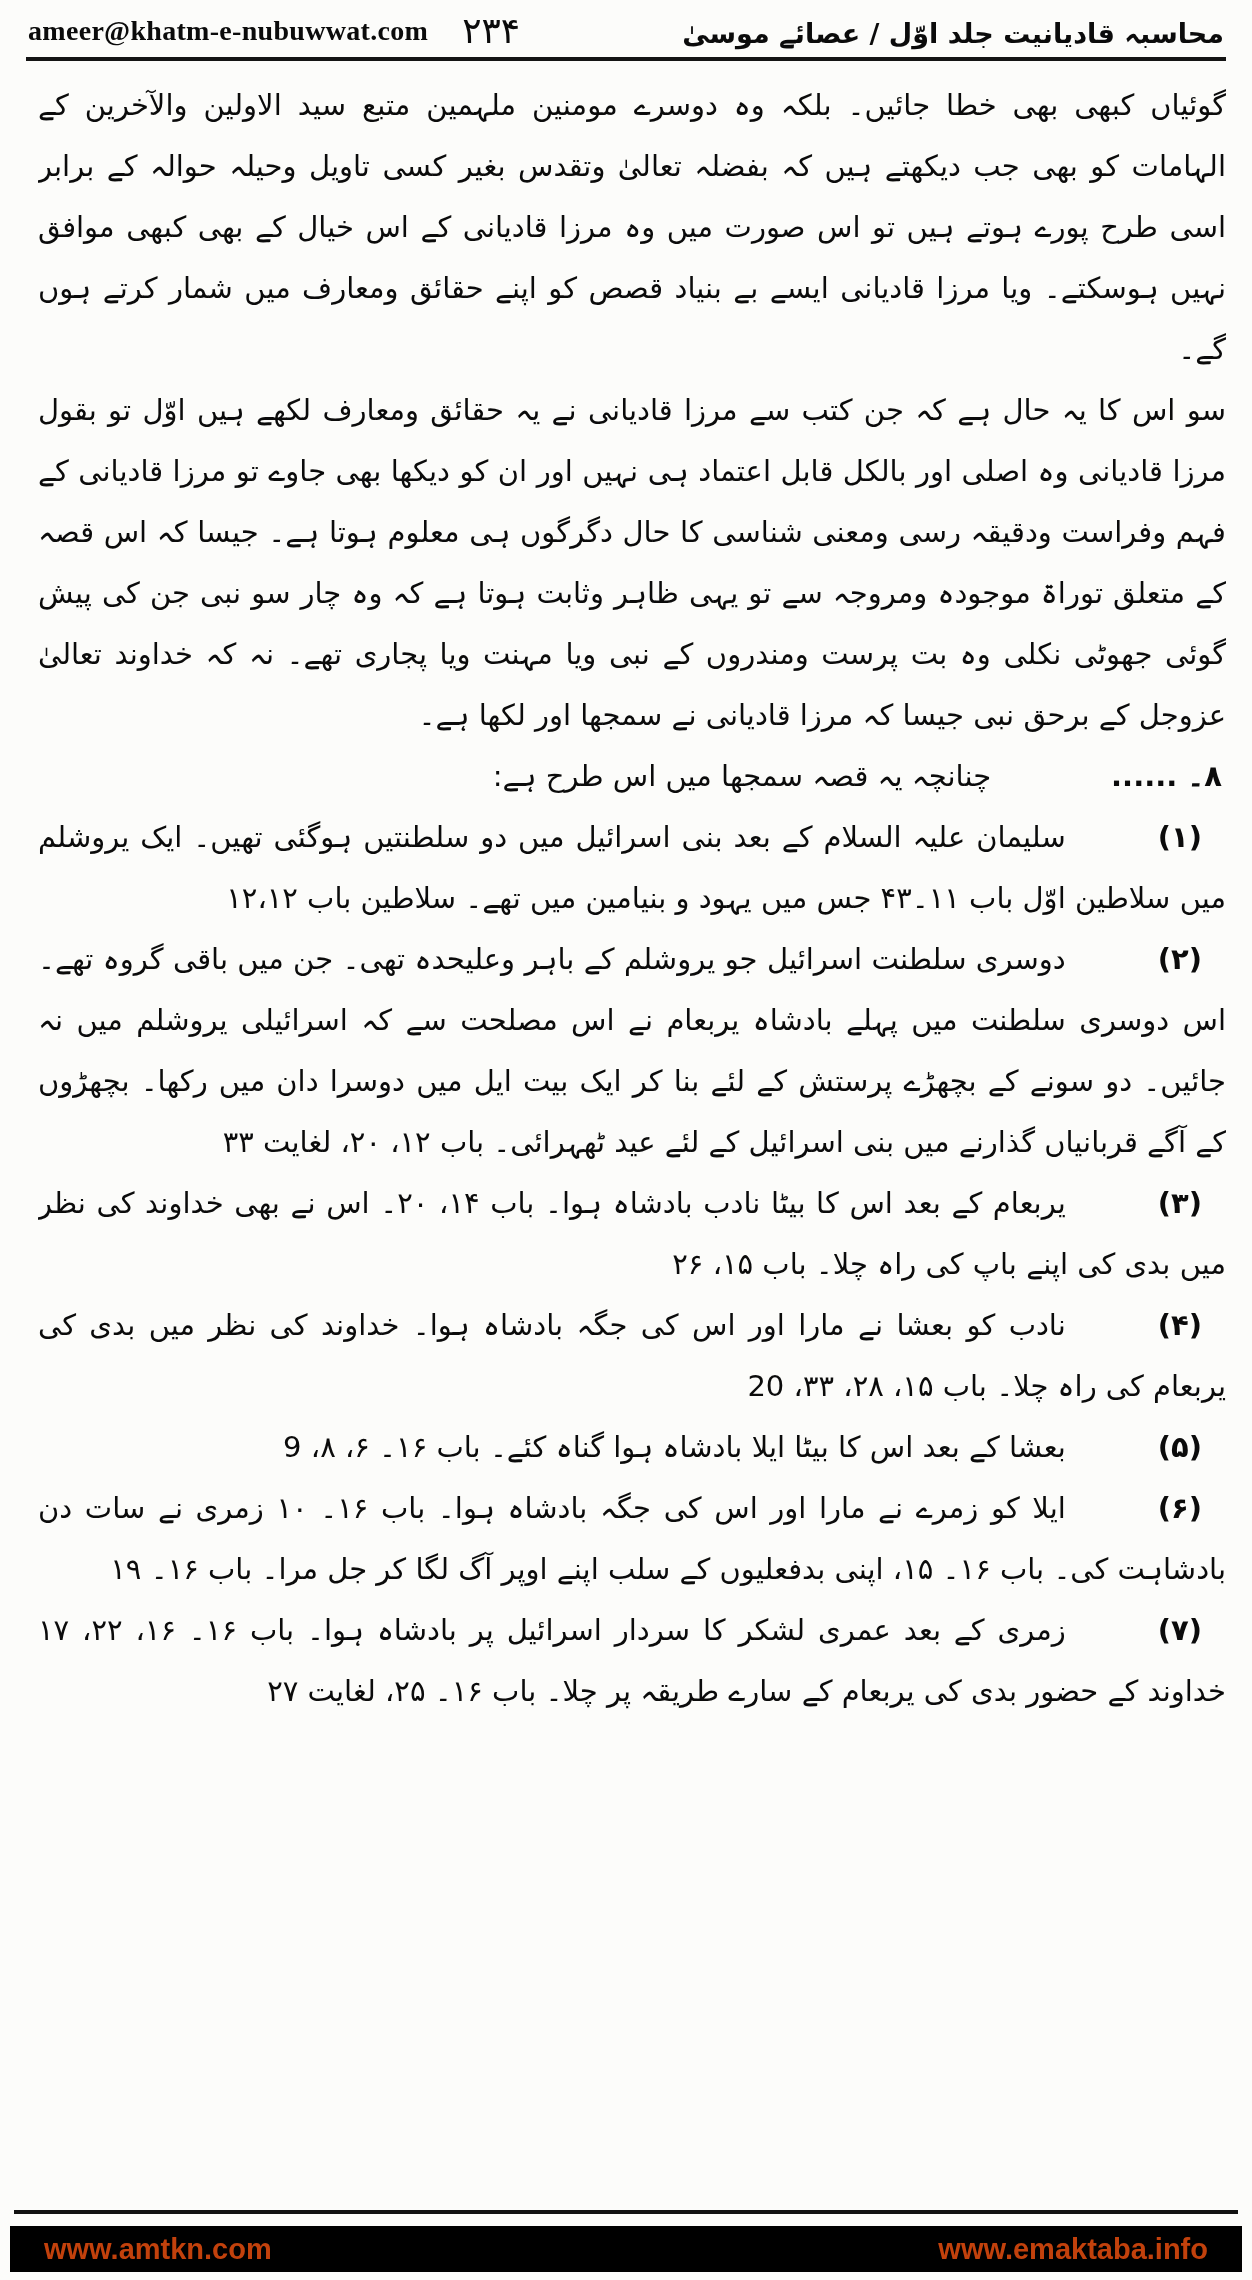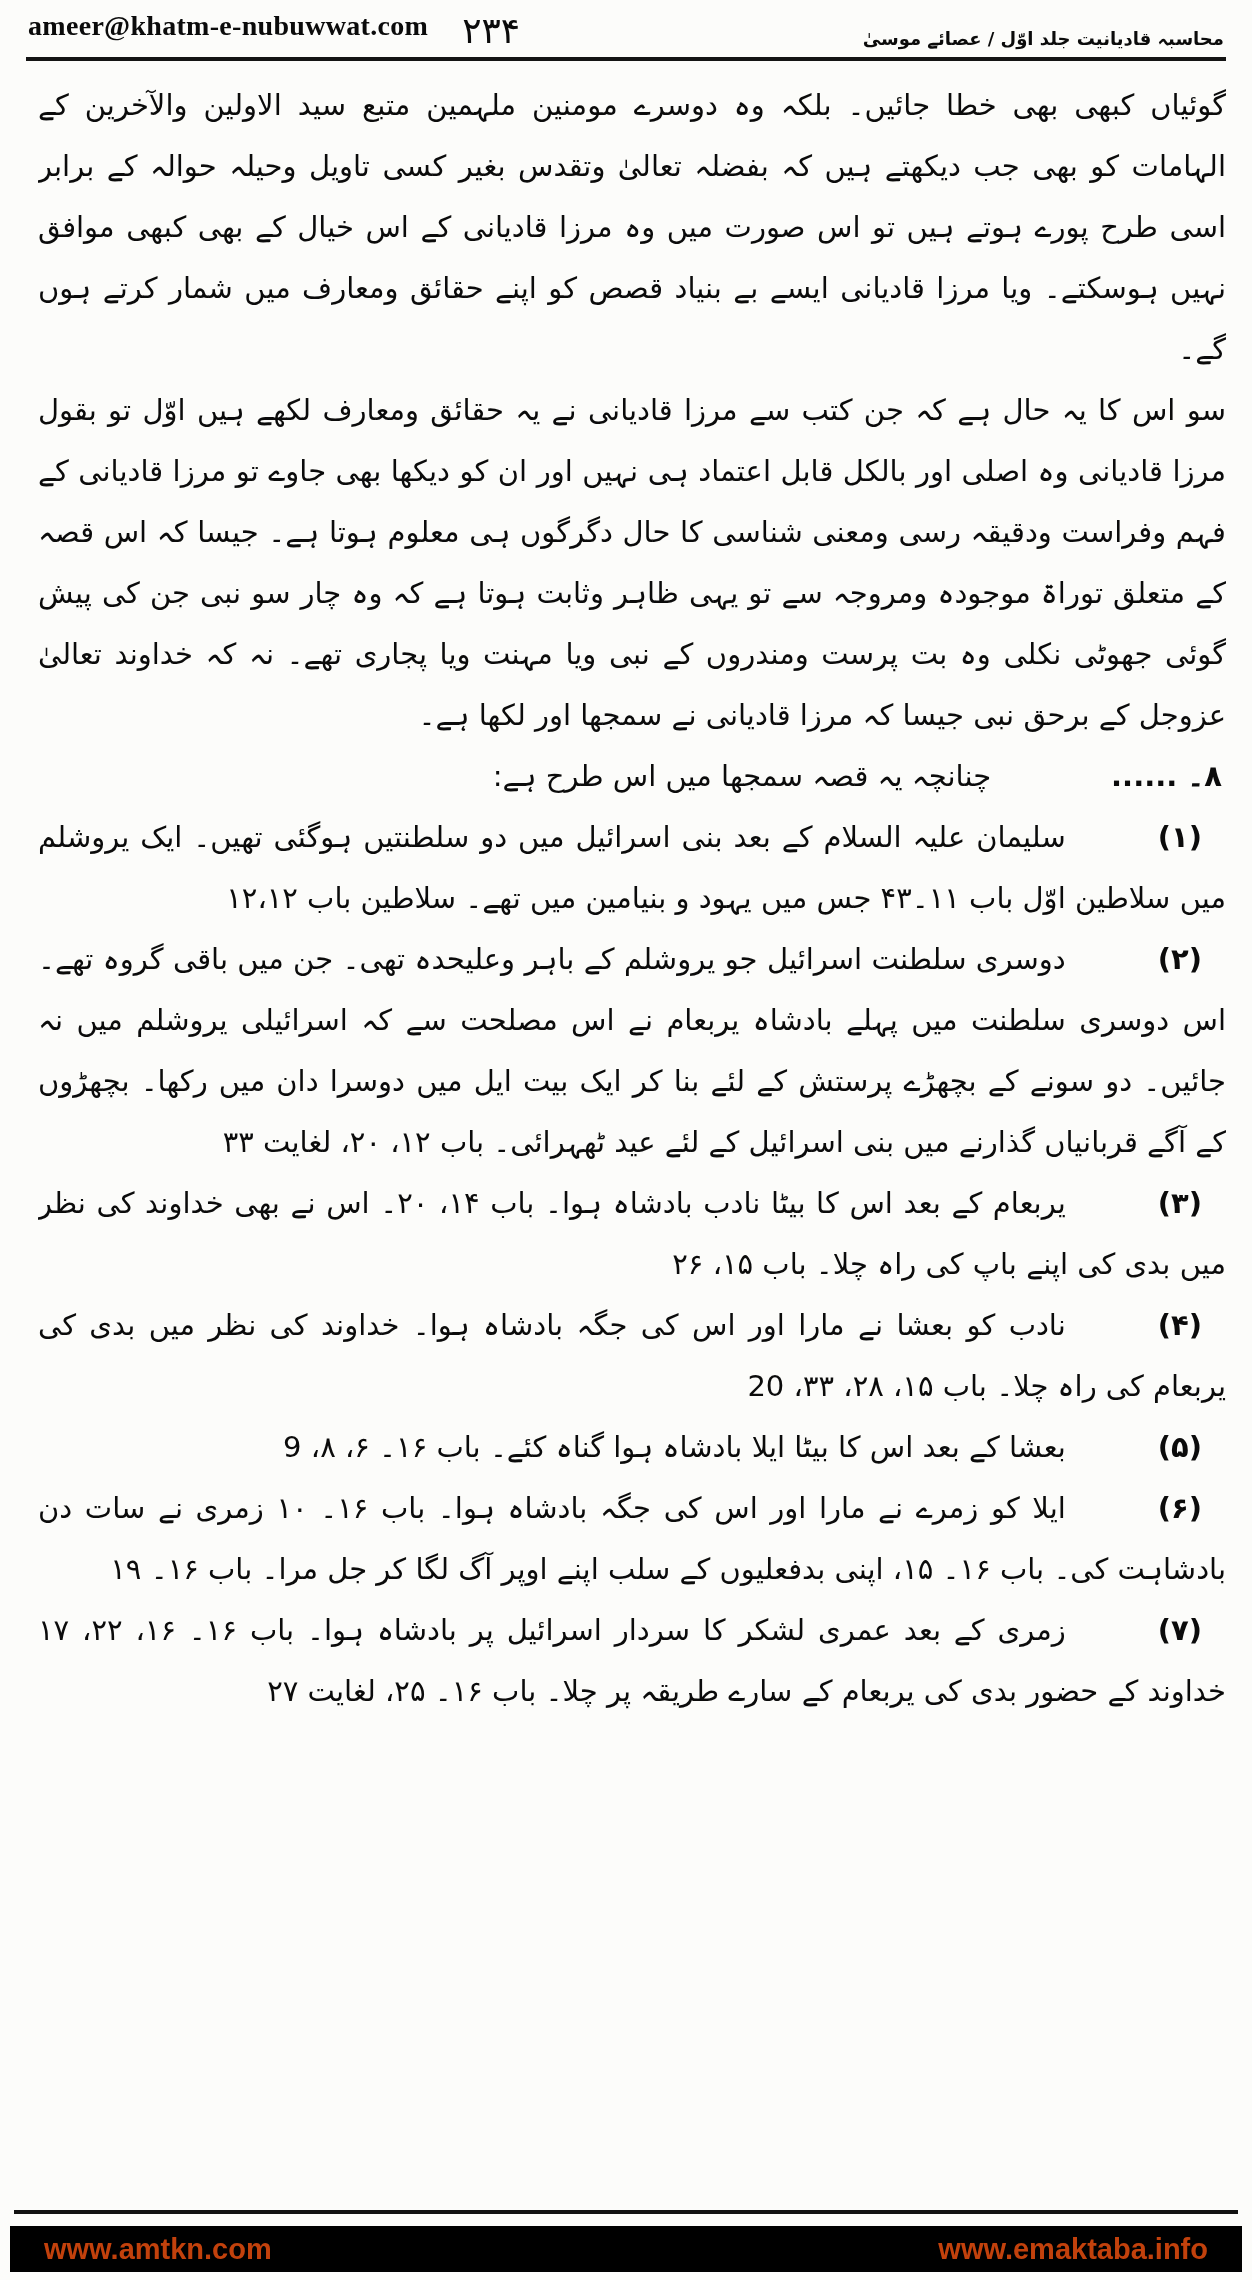--- a/index.html
+++ b/index.html
@@ -14,31 +14,31 @@
     position:relative;
     width:1252px; height:2280px;
     padding:0 26px;
     background:#fcfcfa;
   }
   
   .page-header {
     display:flex; align-items:flex-end; justify-content:space-between;
     padding:10px 2px 4px 2px;
   }
-  .header-left { display:flex; align-items:flex-start; gap:34px; }
+  .header-left { display:flex; align-items:center; gap:34px; }
   .email {
     font-family:"Liberation Serif", serif;
     font-weight:bold; font-size:28px; letter-spacing:0.3px;
     direction:ltr;
   }
   .page-number {
     font-size:36px; font-weight:normal; direction:rtl;
   }
   .book-title {
-    font-size:18px; font-weight:bold; direction:rtl;
+    font-size:27px; font-weight:bold; direction:rtl;
     padding-bottom:2px;
   }
   .header-rule {
     height:4px; background:#141414; margin:2px 0 14px 0;
   }
   
   .content {
     direction:rtl;
     text-align:justify;
     font-size:29px;

